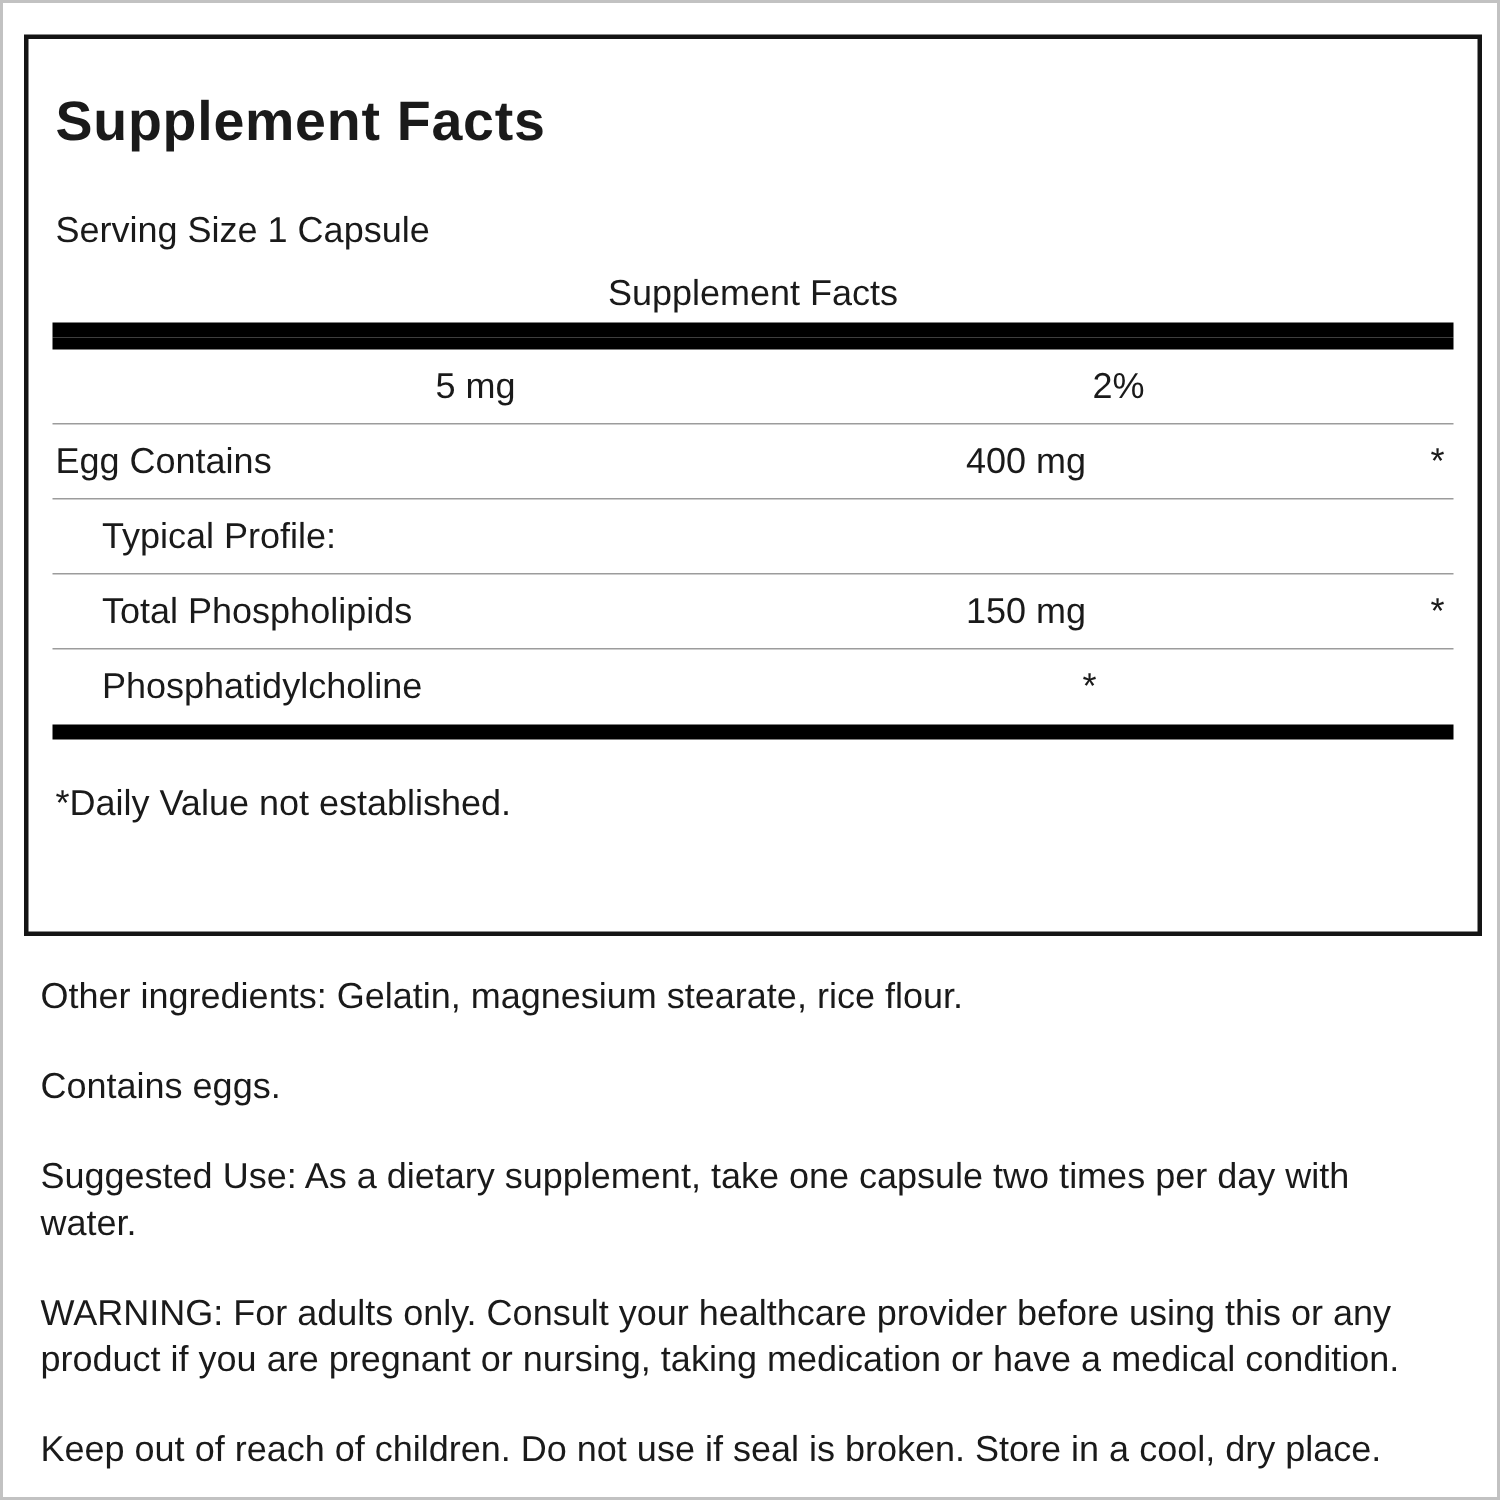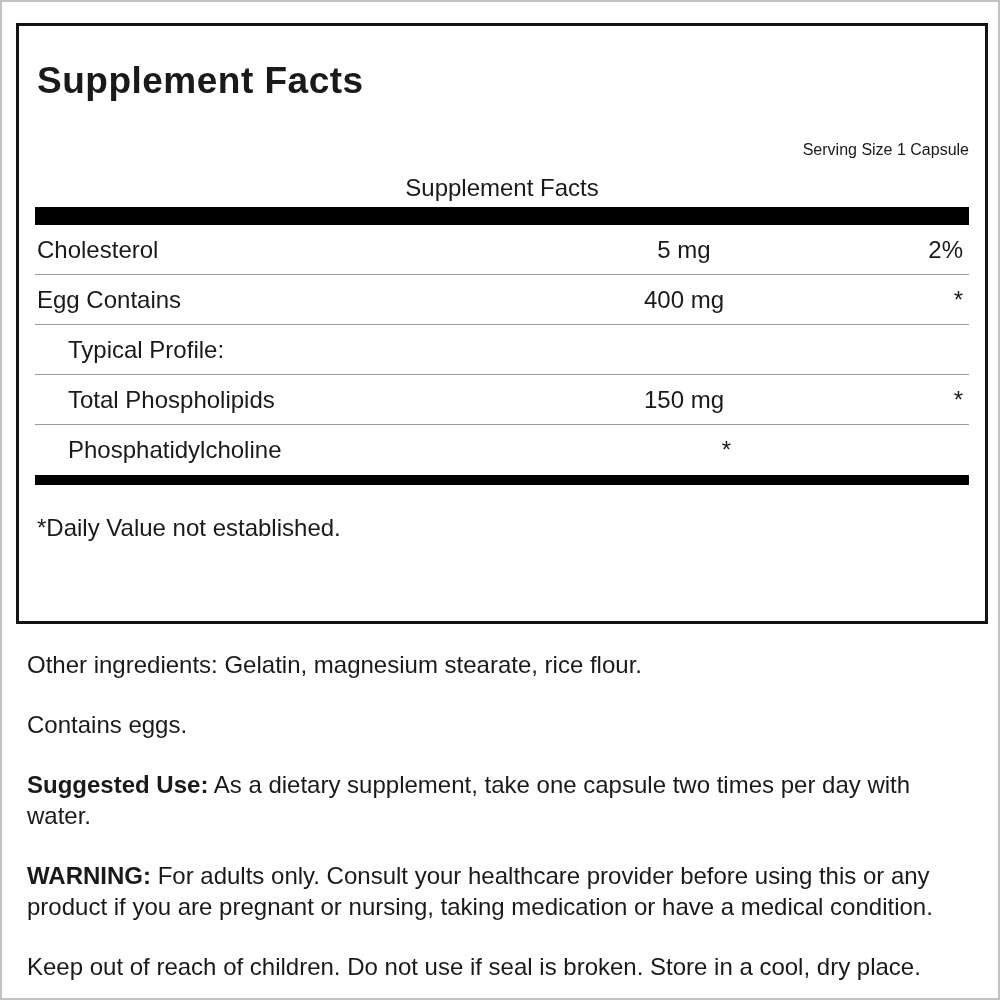--- a/index.html
+++ b/index.html
@@ -25,23 +25,22 @@
   }
   .panel-title {
     margin: 36px 0 0 2px;
     font-size: 37px;
     font-weight: 700;
     line-height: 1;
     letter-spacing: 0.5px;
   }
   .serving {
     margin: 43px 0 0 2px;
-    font-size: 16px;
+    font-size: 24px;
     line-height: 1;
-    text-align: right;
   }
   .table-caption {
     margin: 18px 0 7px 0;
     font-size: 24px;
     line-height: 1;
     text-align: center;
   }
   .bar { background: #000000; }
   .bar.thick { height: 10px; }
   .bar.med { height: 8px; }
@@ -75,42 +74,41 @@
   }
   
   .details {
     margin: 25px 0 0 25px;
     width: 941px;
     font-size: 24px;
     line-height: 31px;
   }
   .details p { margin: 0 0 29px 0; }
   .details p.last { margin-bottom: 0; }
-  .bold { font-weight: 700; }
+  .bold { font-weight: 400; }
 </style>
 </head>
 <body>
 
 <div class="frame">
 
   <div class="facts-box">
 
     <div class="panel-title">Supplement Facts</div>
 
     <div class="serving">Serving Size 1 Capsule</div>
 
     <div class="table-caption">Supplement Facts</div>
 
     <div class="bar thick"></div>
 
 
     <div class="bar med"></div>
 
     <div class="t-row">
-      <div class="cell-name">Cholesterol</div>
       <div class="cell-amt">5 mg</div>
       <div class="cell-dv">2%</div>
     </div>
 
     <div class="t-row">
       <div class="cell-name">Egg Contains</div>
       <div class="cell-amt">400 mg</div>
       <div class="cell-dv">*</div>
     </div>
 

